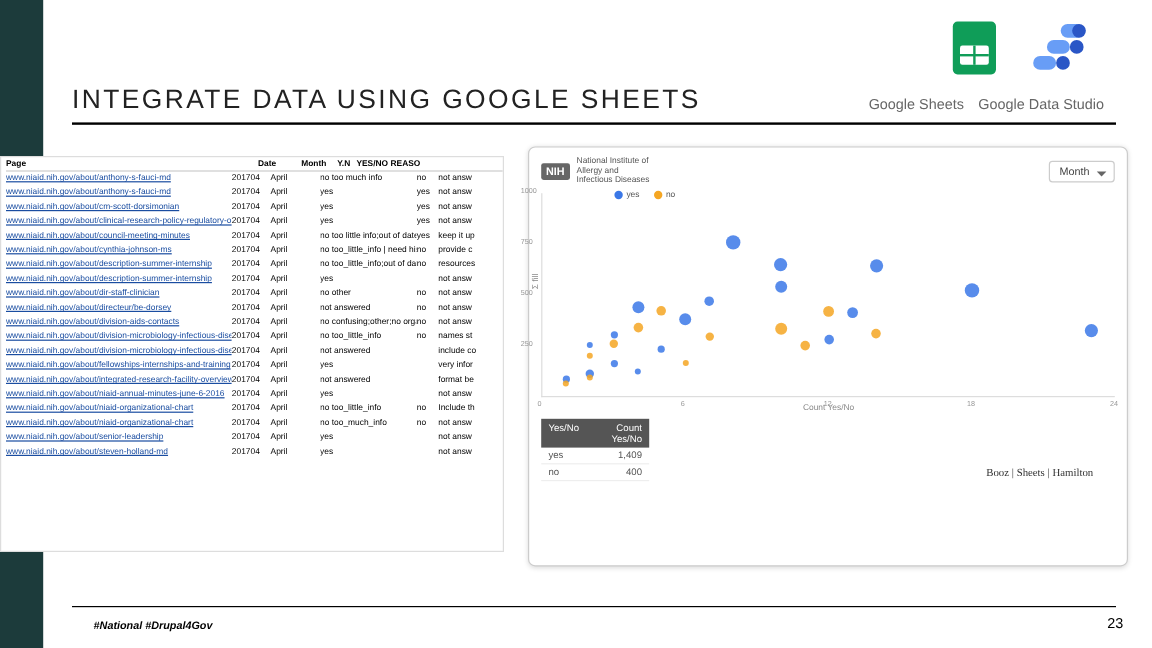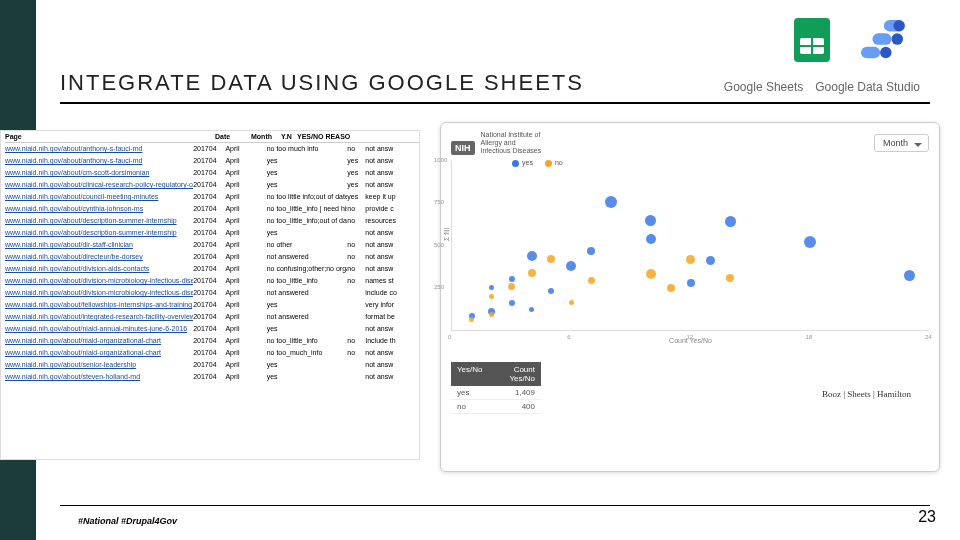--- a/index.html
+++ b/index.html
@@ -52,21 +52,21 @@
   .sheet .row span:nth-child(7){ width:60px; color:#000;}
 
   
   .ds-panel {
     position:absolute; right:20px; top:122px; width:500px; height:350px;
     background:#fff; border:1px solid #ccc; border-radius:6px;
     box-shadow:0 1px 4px rgba(0,0,0,0.15); padding:8px 10px;
     font-size:10px; color:#555;
   }
   .ds-header { display:flex; justify-content:space-between; align-items:center; }
-  .nih-badge { display:flex; align-items:flex-end; gap:6px; }
+  .nih-badge { display:flex; align-items:center; gap:6px; }
   .nih-box { background:#666; color:#fff; font-weight:bold; font-size:9px;
     padding:2px 4px; border-radius:2px; }
   .nih-text { font-size:7px; line-height:8px; color:#555; }
   .month-select { border:1px solid #ccc; border-radius:3px; padding:3px 20px 3px 8px;
     font-size:9px; color:#444; position:relative; cursor:pointer; }
   .month-select::after { content:""; position:absolute; right:6px; top:8px;
     border:4px solid transparent; border-top-color:#666; }
 
   .ds-title { background:#f1f2f2; text-align:center; font-size:15px; color:#707070;
     padding:6px 0; margin-top:6px; border-radius:2px; letter-spacing:0.5px; }
@@ -78,21 +78,21 @@
   .scatter .xlab { position:absolute; bottom:-14px; left:50%; transform:translateX(-50%);
     font-size:7px; color:#888; }
   .scatter .tick-y { position:absolute; left:-18px; font-size:6px; color:#999; }
   .scatter .tick-x { position:absolute; bottom:-10px; font-size:6px; color:#999; }
   .scatter .legend { position:absolute; top:-2px; left:60px; font-size:7px; color:#555;
     display:flex; gap:12px; }
   .scatter .legend .dot { width:7px; height:7px; border-radius:50%; display:inline-block;
     margin-right:3px; vertical-align:middle; }
   .scatter .pt { position:absolute; border-radius:50%; opacity:0.85; }
 
-  .lower { display:flex; margin-top:31px; gap:12px; align-items:flex-start; }
+  .lower { display:flex; margin-top:18px; gap:12px; align-items:flex-start; }
   .count-box { font-size:8px; }
   .count-box .ct-hdr { background:#555; color:#fff; display:flex; }
   .count-box .ct-hdr span { padding:3px 6px; }
   .count-box .ct-row { display:flex; border-bottom:1px solid #eee; }
   .count-box .ct-row span { padding:2px 6px; }
   .count-box span:first-child { width:38px; }
   .count-box span:last-child { width:52px; text-align:right; }
 
   .pie-wrap { position:relative; width:130px; height:90px; }
   .pie {
@@ -106,21 +106,21 @@
   .pie-legend div { display:flex; align-items:center; gap:4px; margin-bottom:3px; }
   .pie-legend .sw { width:7px; height:7px; border-radius:50%; }
 
   .booz { position:absolute; right:28px; bottom:72px; font-size:9px; color:#333;
     font-family:"Times New Roman",serif; }
 
   .footer-line { position:absolute; left:60px; bottom:34px; width:870px; height:1px;
     background:#000; }
   .hashtag { position:absolute; left:78px; bottom:14px; font-size:9px; font-weight:bold;
     font-style:italic; }
-  .pagenum { position:absolute; right:24px; bottom:14px; font-size:16px; }
+  .pagenum { position:absolute; right:24px; bottom:14px; font-size:12px; }
 </style>
 </head>
 <body>
 
 <div class="sidebar-accent"></div>
 
 <div class="logo-sheets"></div>
 <div class="logo-ds">
   <svg viewBox="0 0 48 44">
     <rect x="2" y="28" width="20" height="12" rx="6" fill="#689df6"></rect>

